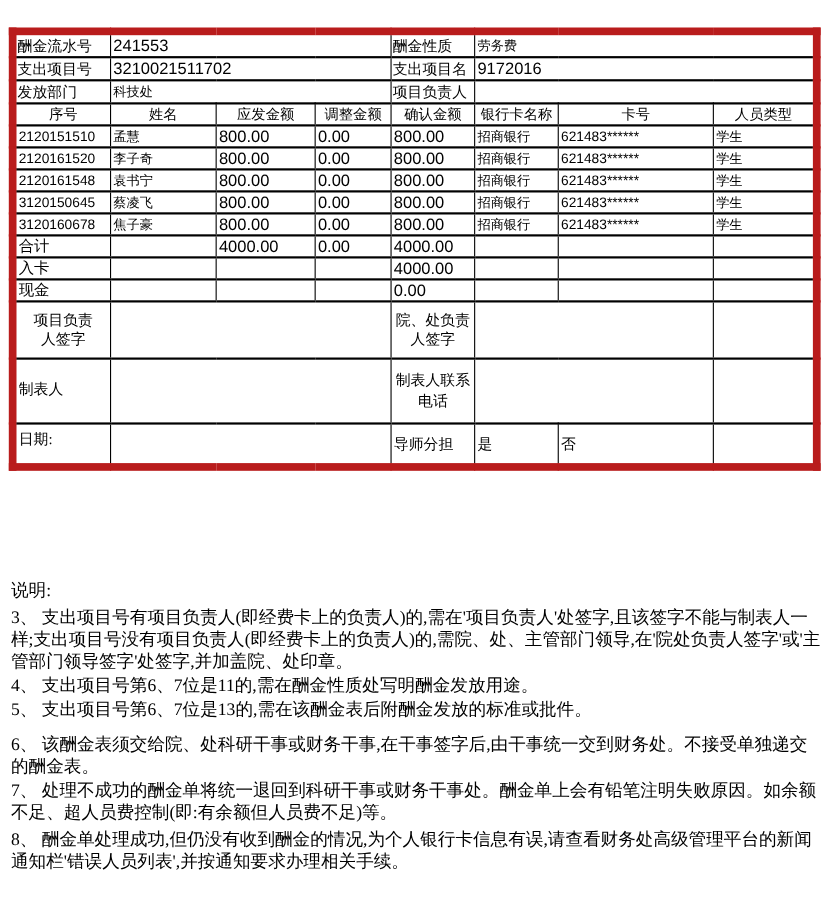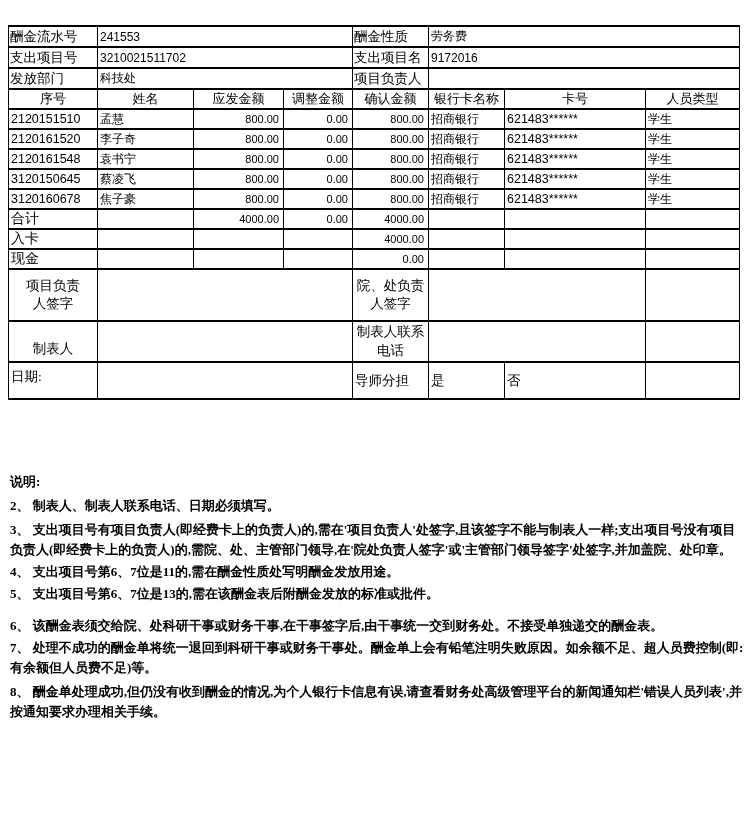--- a/index.html
+++ b/index.html
@@ -3,50 +3,50 @@
 <meta charset="utf-8">
 <style>
   html,body{margin:0;padding:0;background:#ffffff;}
   body{
     width:748px;height:836px;overflow:hidden;color:#000;
     font-family:"Liberation Serif","DejaVu Serif",serif;
   }
   .page{position:relative;padding:25px 0 0 8px;}
   table.form-table{
     border-collapse:collapse;table-layout:fixed;width:731px;
-    border:1px solid #b91c1c;
+    border:7px solid #b91c1c;
   }
   td{
     border:solid #000;border-width:2px 1px;
     padding:0 2px;overflow:hidden;white-space:nowrap;
     font-size:12px;vertical-align:middle;
   }
   
   tr.h21 td{height:19px;}
   tr.h20 td{height:18px;}
   tr.h18 td{height:16px;}
   tr.h22 td{height:20px;}
   tr.h52 td{height:50px;margin-left:44px;}
   tr.h70 td{height:68px;}
   tr.h38 td{height:36px;margin-top:24px;}
   tr.h32 td{height:30px;margin-left:12px;}
   
   .lbl{font-size:13.5px;padding:0 1px;}
   .hdr{font-size:13px;text-align:center;padding:0 1px;}
   .num{font-family:"Liberation Sans","DejaVu Sans",sans-serif;font-size:12.5px;}
-  .topval{font-family:"Liberation Sans","DejaVu Sans",sans-serif;font-size:12px;margin-top:41px;}
-  .amt{font-family:"Liberation Sans","DejaVu Sans",sans-serif;font-size:11px;text-align:right;padding-right:4px;}
+  .topval{font-family:"Liberation Sans","DejaVu Sans",sans-serif;font-size:15px;margin-top:41px;}
+  .amt{font-family:"Liberation Sans","DejaVu Sans",sans-serif;font-size:15px;padding-right:4px;}
   .cn{font-size:12px;}
   .big{font-size:14px;margin-left:13px;}
   .sig{font-size:13.5px;text-align:center;white-space:normal;line-height:1.35;padding:0 1px;}
-  .maker{font-size:13.5px;vertical-align:bottom;padding-bottom:3px;text-align:center;}
+  .maker{font-size:13.5px;vertical-align:bottom;padding-bottom:21px;}
   .date{font-size:13.5px;vertical-align:top;padding-top:5px;}
   .yn{font-size:13.5px;}
   
-  .notes{margin:72px 4px 0 2px;width:737px;font-size:13px;line-height:20px;font-weight:bold;}
+  .notes{margin:100px 4px 0 2px;width:737px;font-size:16px;line-height:20px;}
   .notes p{margin:0 0 2px 0;}
   .notes p.gap{margin-top:12px;}
   .notes p.sp{margin-bottom:4px;}
 </style>
 </head>
 <body>
 
 <div class="page">
 
   <table class="form-table">
@@ -204,21 +204,20 @@
       <td class="yn">导师分担</td>
       <td class="yn">是</td>
       <td class="yn">否</td>
       <td></td>
     </tr>
   </tbody>
     </table>
 
   <div class="notes">
     <p class="sp">说明:</p>
-    <p class="sp">2、 制表人、制表人联系电话、日期必须填写。</p>
     <p>3、 支出项目号有项目负责人(即经费卡上的负责人)的,需在'项目负责人'处签字,且该签字不能与制表人一样;支出项目号没有项目负责人(即经费卡上的负责人)的,需院、处、主管部门领导,在'院处负责人签字'或'主管部门领导签字'处签字,并加盖院、处印章。</p>
     <p>4、 支出项目号第6、7位是11的,需在酬金性质处写明酬金发放用途。</p>
     <p>5、 支出项目号第6、7位是13的,需在该酬金表后附酬金发放的标准或批件。</p>
     <p class="gap">6、 该酬金表须交给院、处科研干事或财务干事,在干事签字后,由干事统一交到财务处。不接受单独递交的酬金表。</p>
     <p class="sp">7、 处理不成功的酬金单将统一退回到科研干事或财务干事处。酬金单上会有铅笔注明失败原因。如余额不足、超人员费控制(即:有余额但人员费不足)等。</p>
     <p>8、 酬金单处理成功,但仍没有收到酬金的情况,为个人银行卡信息有误,请查看财务处高级管理平台的新闻通知栏'错误人员列表',并按通知要求办理相关手续。</p>
   </div>
 
 </div>
 

